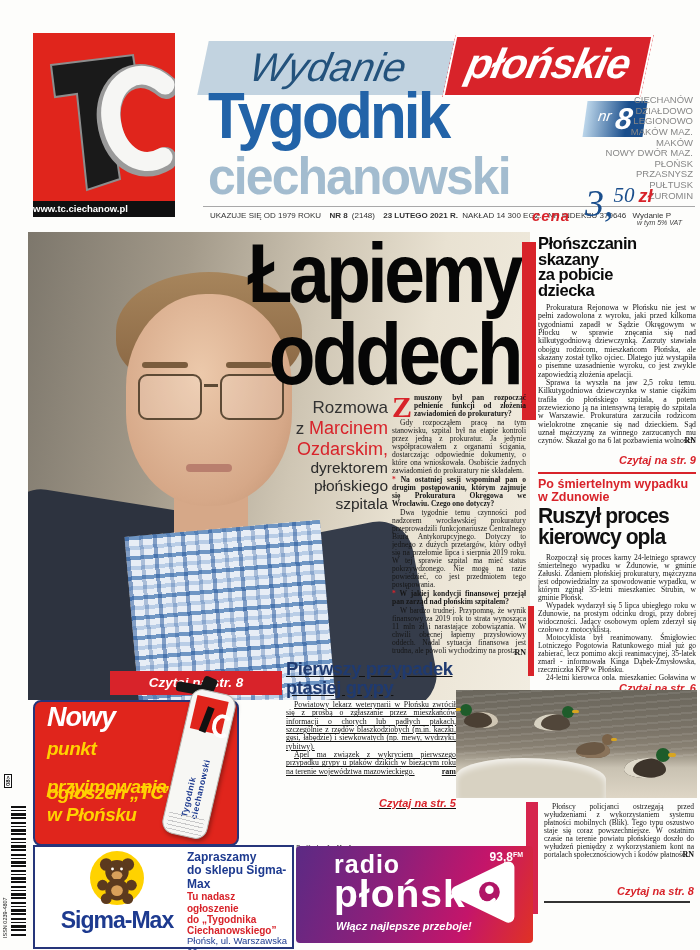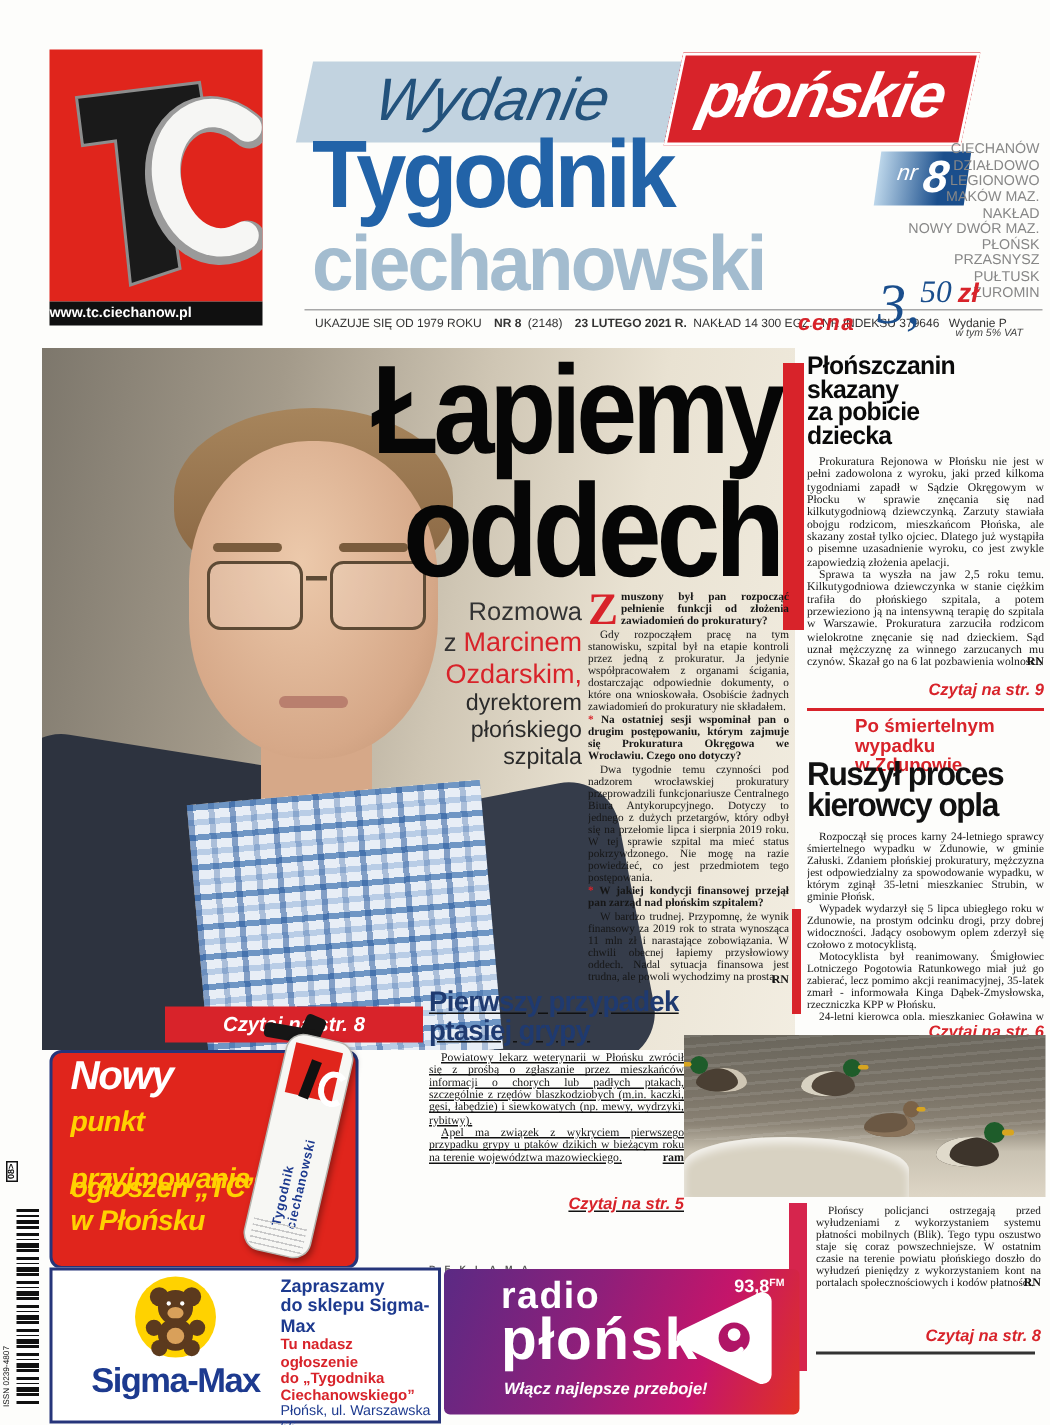--- a/index.html
+++ b/index.html
@@ -76,21 +76,21 @@
       font-weight:bold;font-style:italic;font-size:13.5px;text-align:center;line-height:24px;}
   
   .rcol{left:538px;top:232px;width:158px;height:468px;}
   .rh1{font-weight:bold;color:#0a0a0a;letter-spacing:-.5px;}
   .rh1 div{font-size:17px;line-height:.92;transform:scaleX(.97);transform-origin:left top;white-space:nowrap;}
   .rbody{font-family:"Liberation Serif",serif;font-size:7.8px;line-height:1.07;text-align:justify;color:#161616;overflow:hidden;}
   .rbody p{margin:0;text-indent:8px;}
   .rsig{text-align:right;font-weight:bold;font-size:8px;font-family:"Liberation Serif",serif;margin-top:-8.3px;}
   .rread{text-align:right;color:#d8232a;font-weight:bold;font-style:italic;font-size:11px;}
   .rhr{height:2px;background:#d8232a;}
-  .kicker{color:#d8232a;font-weight:bold;font-size:12.5px;line-height:1.05;margin-left:32px;}
+  .kicker{color:#d8232a;font-weight:bold;font-size:12.5px;line-height:1.05;}
   .rh2 div{font-size:22px;line-height:.95;font-weight:bold;letter-spacing:-1px;white-space:nowrap;
       transform:scaleX(.96);transform-origin:left top;}
   .seg-red{left:528px;top:606px;width:6px;height:70px;background:#d8232a;}
   .seg-crimson{left:526px;top:802px;width:12px;height:112px;background:#d6254d;}
   
   .adred{left:33px;top:700px;width:202px;height:142px;background:#e0251c;border:2px solid #26357a;border-radius:8px;}
   .adred .nowy{position:absolute;left:12px;top:0px;color:#fff;font-weight:bold;font-style:italic;font-size:27px;letter-spacing:-1px;}
   .adred .yl{position:absolute;left:12px;color:#ffd200;font-weight:bold;font-style:italic;font-size:19px;letter-spacing:-.5px;}
   .roll{left:176px;top:690px;width:44px;height:146px;background:#f7f7f4;border:1px solid #b5b5b0;
         border-radius:12px;transform:rotate(13deg);box-shadow:2px 2px 4px rgba(0,0,0,.35);overflow:hidden;}
@@ -178,21 +178,21 @@
     <span class="nr">nr</span>
     <span class="num">8</span>
   </div>
   <div class="abs title-bottom">ciechanowski</div>
 
   <div class="abs towns">
     <div>CIECHANÓW</div>
     <div>DZIAŁDOWO</div>
     <div>LEGIONOWO</div>
     <div>MAKÓW MAZ.</div>
-    <div>NAKŁAD</div>
+    <div>MAKÓW</div>
     <div>NOWY DWÓR MAZ.</div>
     <div>PŁOŃSK</div>
     <div>PRZASNYSZ</div>
     <div>PUŁTUSK</div>
     <div>ŻUROMIN</div>
   </div>
 
   <div class="abs info-rule"></div>
   <div class="abs info-line">
     <span>UKAZUJE SIĘ OD 1979 ROKU</span>

